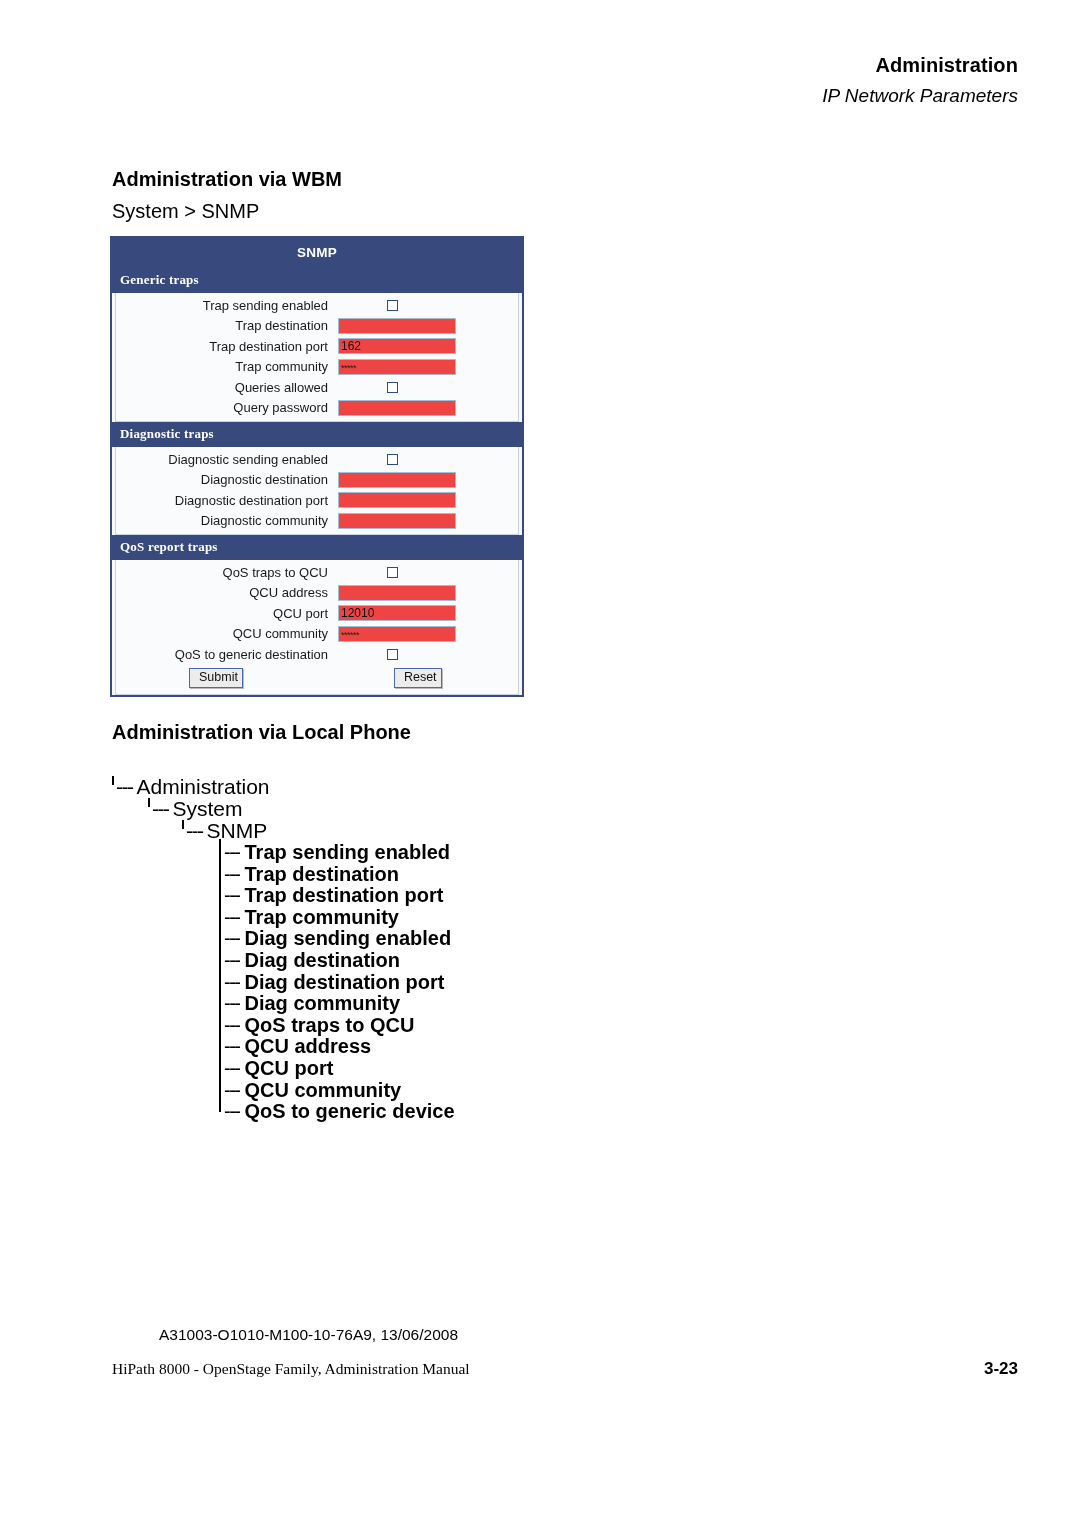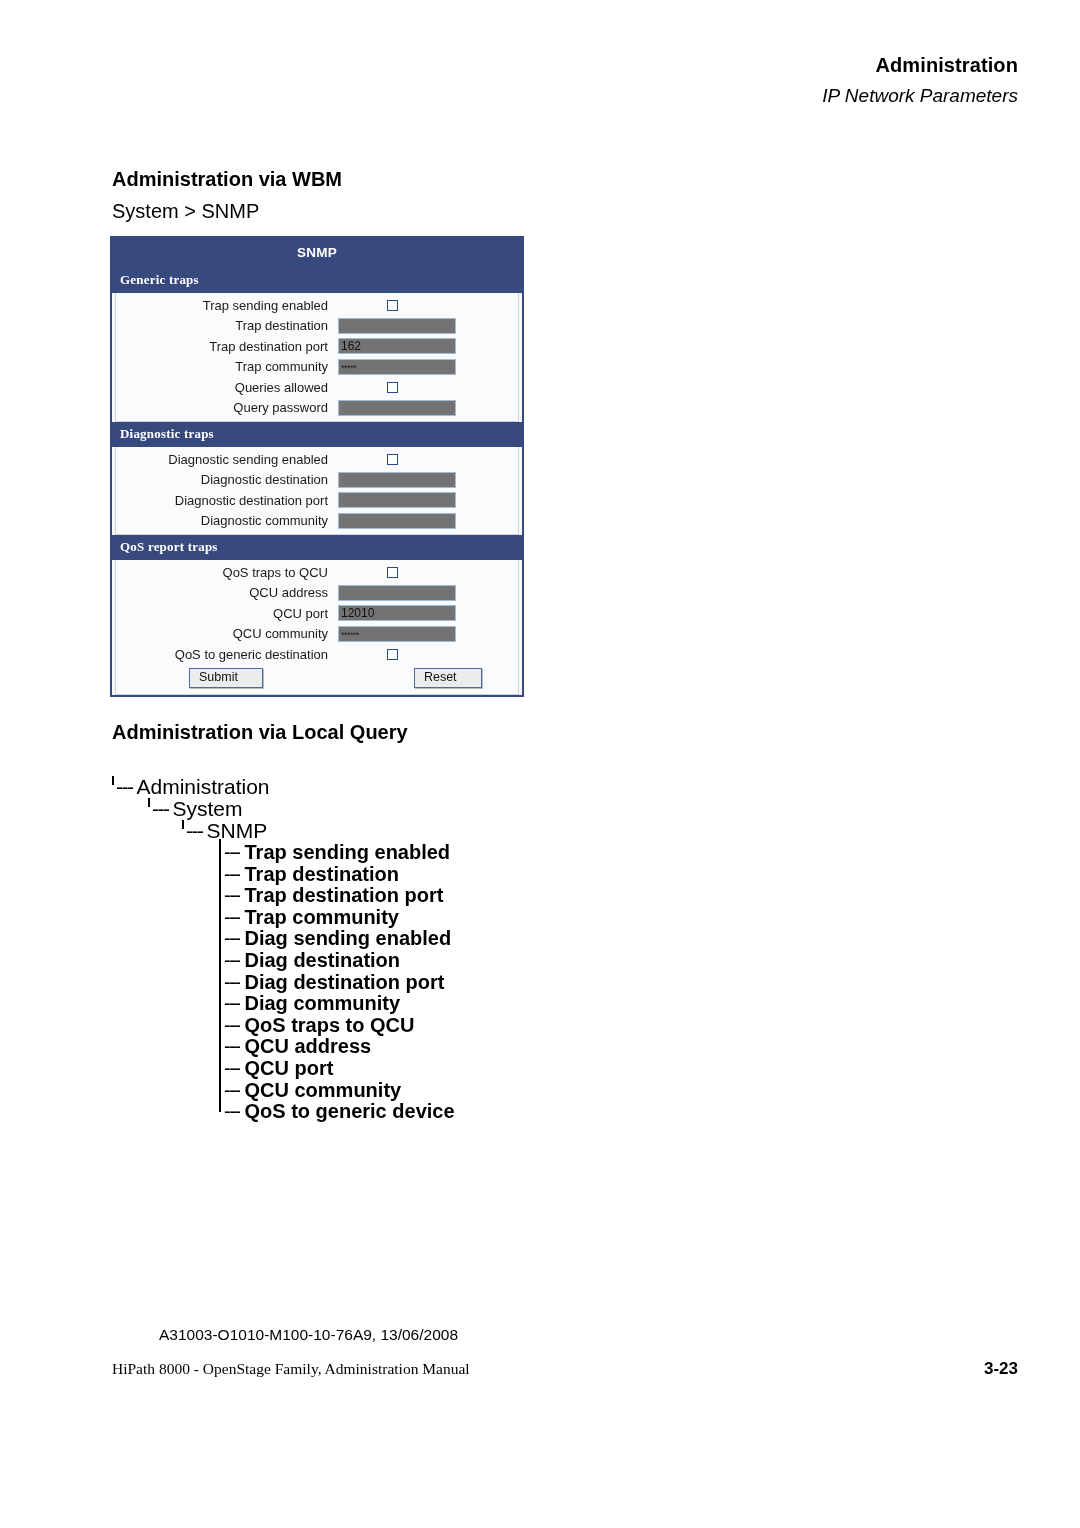--- a/index.html
+++ b/index.html
@@ -110,21 +110,21 @@
     white-space: nowrap;
   }
   .fctl {
     flex: 1;
     display: flex;
     align-items: center;
   }
   .txtbox {
     width: 118px;
     height: 16px;
-    background: #737373;
+    background: #ef4444;
     border: 1px solid #a3bcd6;
     box-sizing: border-box;
     font-size: 12px;
     line-height: 14px;
     padding: 0 2px;
     color: #111111;
     display: block;
     overflow: hidden;
     white-space: nowrap;
   }
@@ -146,21 +146,21 @@
     display: flex;
     align-items: center;
     height: 24px;
     padding: 1px 0 1px 0;
   }
   .wbtn {
     border: 1px solid #4a6aa8;
     background: #ececed;
     font-size: 12.5px;
     color: #111;
-    padding: 1px 24px 2px 9px;
+    padding: 1px 4px 2px 9px;
     box-shadow: 1px 1px 0 #b9b9bb;
     line-height: 15px;
   }
   .btn-submit { margin-left: 73px; }
   .btn-reset  { margin-left: 151px; }
 
   
   .tree {
     position: absolute;
     left: 112px;
@@ -373,21 +373,21 @@
           <div class="chk"></div>
         </div>
     </div>
     <div class="btnrow">
       <div class="wbtn btn-submit">Submit</div>
       <div class="wbtn btn-reset">Reset</div>
     </div>
   </div>
 </div>
 
-<div class="h-phone">Administration via Local Query</div>
+<div class="h-phone">Administration via Local Phone</div>
 
 <div class="tree">
   <div class="tnode lvl1">
     <span class="tick"></span><span class="dash">---</span><span class="tlabel">Administration</span>
   </div>
   <div class="tnode lvl2">
     <span class="tick"></span><span class="dash">---</span><span class="tlabel">System</span>
   </div>
   <div class="tnode lvl3">
     <span class="tick"></span><span class="dash">---</span><span class="tlabel">SNMP</span>

